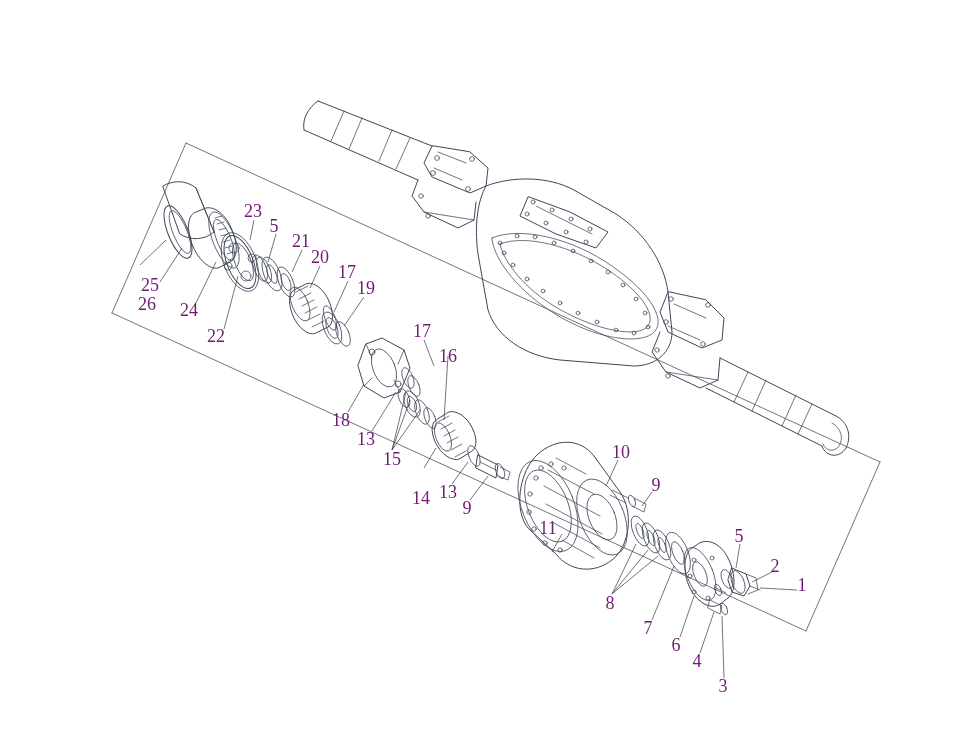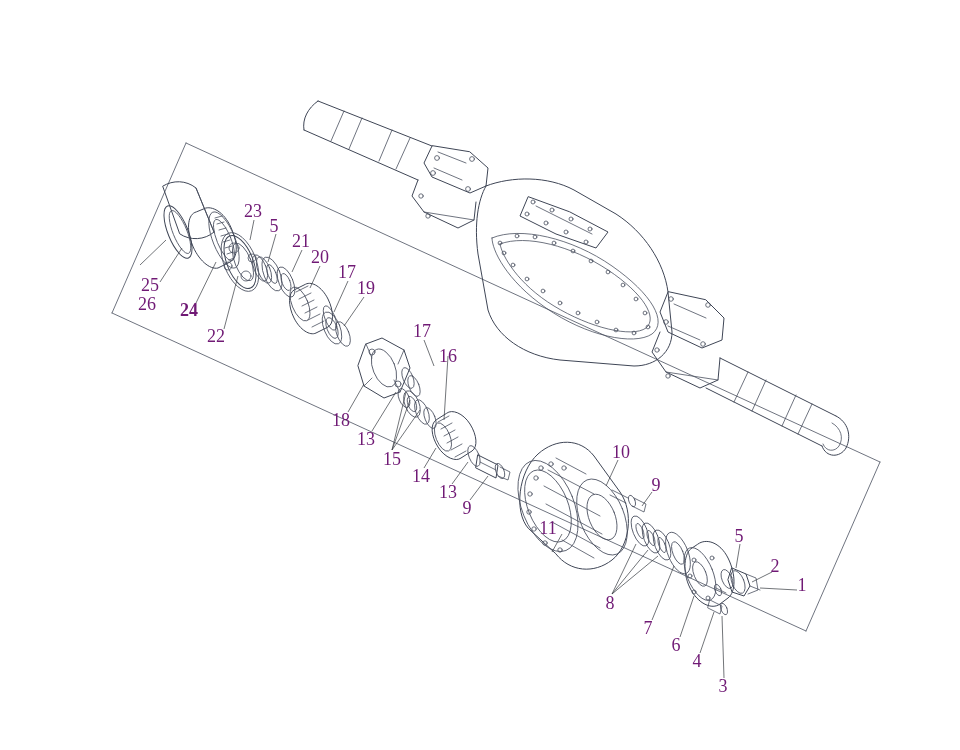--- a/index.html
+++ b/index.html
@@ -340,32 +340,32 @@
       <path class="stroke-leader" d="M700,653 L714,612"></path>
       <path class="stroke-leader" d="M724,678 L722,616"></path>
       <path class="stroke-leader" d="M740,544 L736,568"></path>
       <path class="stroke-leader" d="M772,572 L752,582"></path>
       <path class="stroke-leader" d="M797,590 L760,588"></path>
     </g>
   </svg>
 
   <div class="callout" style="left:147px; top:268px;margin-top:36px;">26</div>
   <div class="callout" style="left:150px; top:285px;">25</div>
-  <div class="callout" style="left:189px; top:310px;font-weight:bold;">24</div>
+  <div class="callout" style="left:189px; top:310px;">24</div>
   <div class="callout" style="left:253px; top:211px;">23</div>
   <div class="callout" style="left:216px; top:336px;">22</div>
   <div class="callout" style="left:301px; top:241px;">21</div>
   <div class="callout" style="left:320px; top:257px;">20</div>
   <div class="callout" style="left:366px; top:288px;">19</div>
   <div class="callout" style="left:341px; top:420px;">18</div>
   <div class="callout" style="left:347px; top:272px;">17</div>
   <div class="callout" style="left:422px; top:331px;">17</div>
   <div class="callout" style="left:448px; top:347px;margin-top:9px;">16</div>
   <div class="callout" style="left:392px; top:459px;">15</div>
-  <div class="callout" style="left:421px; top:476px;">14</div>
+  <div class="callout" style="left:421px; top:498px;">14</div>
   <div class="callout" style="left:366px; top:439px;">13</div>
   <div class="callout" style="left:448px; top:492px;">13</div>
   <div class="callout" style="left:467px; top:508px;">9</div>
   <div class="callout" style="left:548px; top:528px;">11</div>
   <div class="callout" style="left:621px; top:452px;">10</div>
   <div class="callout" style="left:656px; top:485px;">9</div>
   <div class="callout" style="left:610px; top:603px;">8</div>
   <div class="callout" style="left:648px; top:628px;">7</div>
   <div class="callout" style="left:676px; top:645px;">6</div>
   <div class="callout" style="left:274px; top:226px;">5</div>

